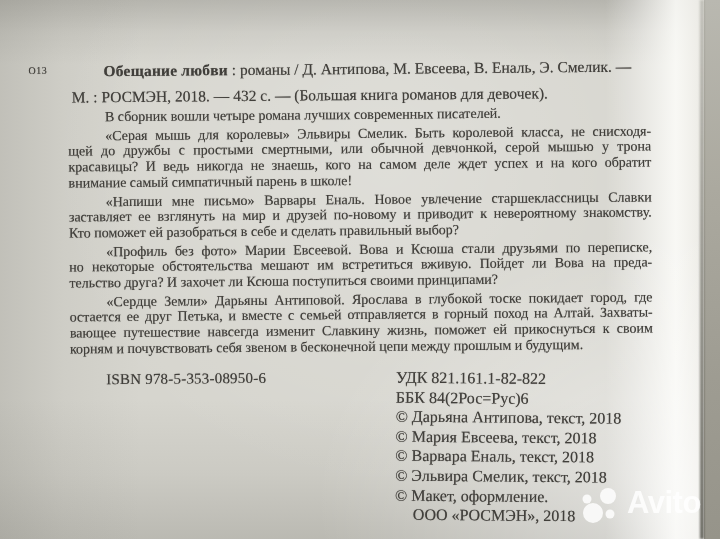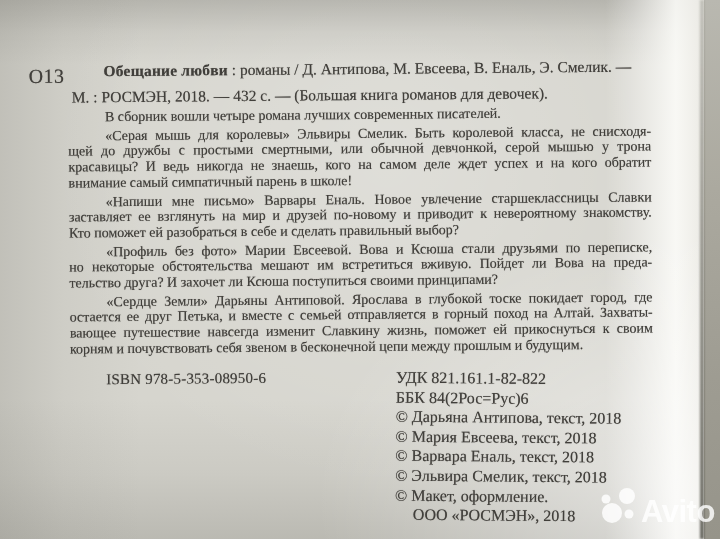--- a/index.html
+++ b/index.html
@@ -29,42 +29,42 @@
     position:absolute;top:0;left:700px;width:4px;height:539px;
     background:linear-gradient(180deg, rgba(95,94,84,0.25) 0%, rgba(75,74,64,0.55) 55%, rgba(62,61,52,0.75) 100%);
     filter:blur(0.8px);
   }
   
   .content{
     position:absolute;inset:0;color:#413f3b;
     transform:rotate(-0.5deg);transform-origin:360px 120px;
     text-shadow:0 0 0.7px rgba(66,64,60,0.65);
   }
-  .author-mark{position:absolute;left:29px;top:62px;font-size:20px;letter-spacing:0.5px;}
+  .author-mark{position:absolute;left:29px;top:62px;font-size:10px;letter-spacing:0.5px;}
   .bib1{position:absolute;left:104px;top:60px;font-size:15.5px;white-space:nowrap;}
   .bib1 b{letter-spacing:0.2px;}
   .bib2{position:absolute;left:72px;top:86px;font-size:15.5px;white-space:nowrap;}
   .annotation{
     position:absolute;left:68px;top:107px;width:583px;
     font-size:14px;line-height:15.7px;
   }
   .ln{text-align:left;}
   .l-ind{padding-left:37px;}
   .l-fill{text-align:justify;text-align-last:justify;}
   .l-para{margin-top:3px;}
   .isbn{position:absolute;left:104px;top:369px;font-size:15px;letter-spacing:0.2px;}
   .imprint{
     position:absolute;left:394px;top:368px;width:290px;
     font-size:16px;line-height:19.6px;white-space:nowrap;
     transform:rotate(1.0deg);transform-origin:0 0;
   }
   .imprint .pub{padding-left:18px;}
   
   .watermark{
-    position:absolute;left:597px;top:487px;display:flex;align-items:flex-end;
+    position:absolute;left:578px;top:487px;display:flex;align-items:flex-start;gap:5px;
     color:rgba(255,255,255,0.82);
   }
   .wm-text{
     font-family:"Liberation Sans", sans-serif;font-weight:bold;
     font-size:31px;letter-spacing:-0.5px;line-height:1;
   }
 </style>
 </head>
 <body>
 

